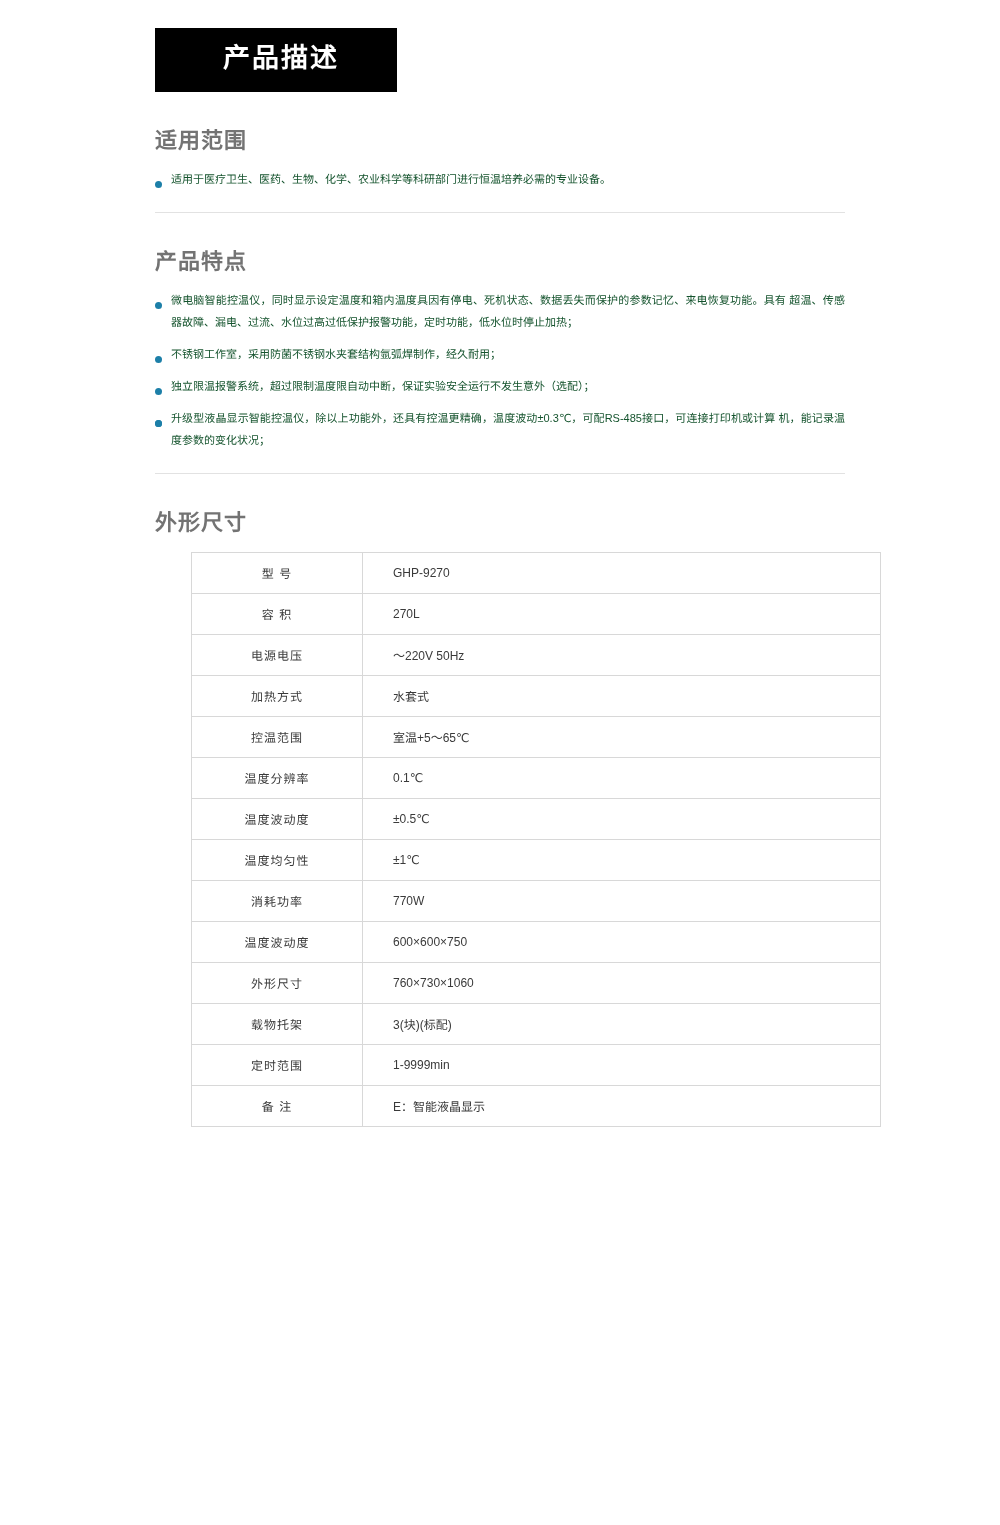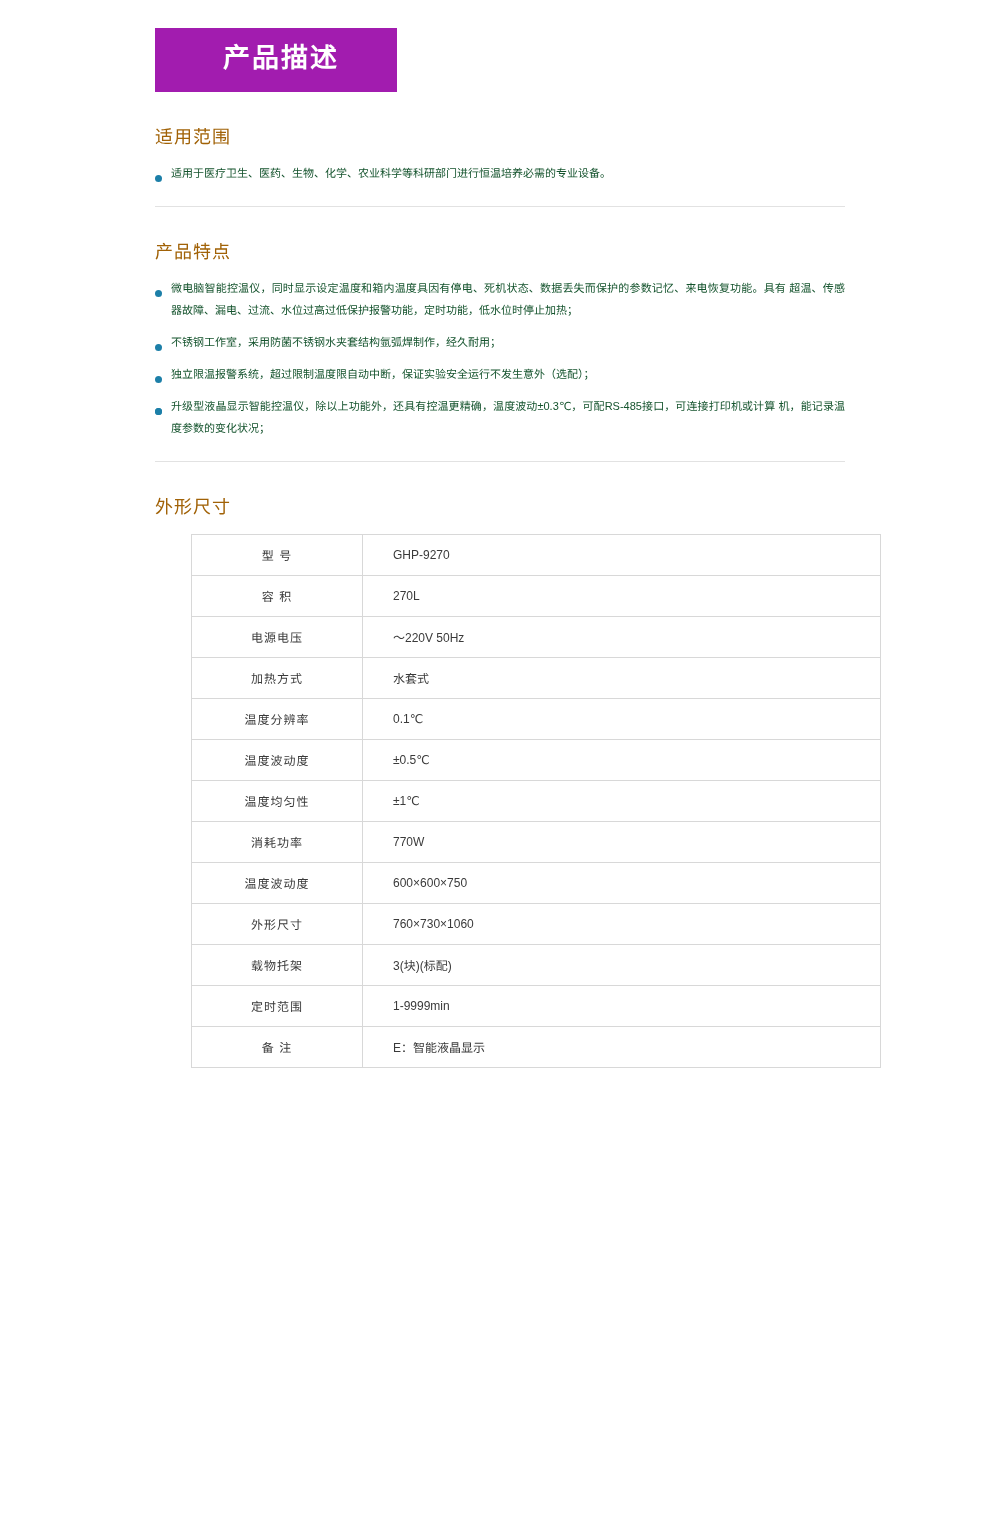--- a/index.html
+++ b/index.html
@@ -21,39 +21,39 @@
     box-sizing: border-box;
     padding: 0;
   }
   
   .banner-wrap {
     padding-top: 28px;
     padding-left: 155px;
   }
   .banner {
     display: inline-block;
-    background: #a21caf;
+    background: #000000;
     color: #ffffff;
     font-size: 27px;
     font-weight: bold;
     letter-spacing: 2px;
     padding: 16px 58px 18px 68px;
     line-height: 1.1;
   }
   
   .content {
     padding: 0 155px 0 155px;
   }
   .section {
     margin-top: 30px;
   }
   .section-title {
-    color: #a16207;
-    font-size: 18px;
-    font-weight: normal;
+    color: #737373;
+    font-size: 22px;
+    font-weight: bold;
     letter-spacing: 1px;
     margin: 0 0 14px 0;
   }
   .bullet-list {
     margin: 0;
     padding: 0;
     list-style: none;
   }
   .bullet-item {
     position: relative;
@@ -175,20 +175,24 @@
             </tr>
             <tr>
               <td class="k">电源电压</td>
               <td class="v">～220V 50Hz</td>
             </tr>
             <tr>
               <td class="k">加热方式</td>
               <td class="v">水套式</td>
             </tr>
             <tr>
+              <td class="k">控温范围</td>
+              <td class="v">室温+5～65℃</td>
+            </tr>
+            <tr>
               <td class="k">温度分辨率</td>
               <td class="v">0.1℃</td>
             </tr>
             <tr>
               <td class="k">温度波动度</td>
               <td class="v">±0.5℃</td>
             </tr>
             <tr>
               <td class="k">温度均匀性</td>
               <td class="v">±1℃</td>

